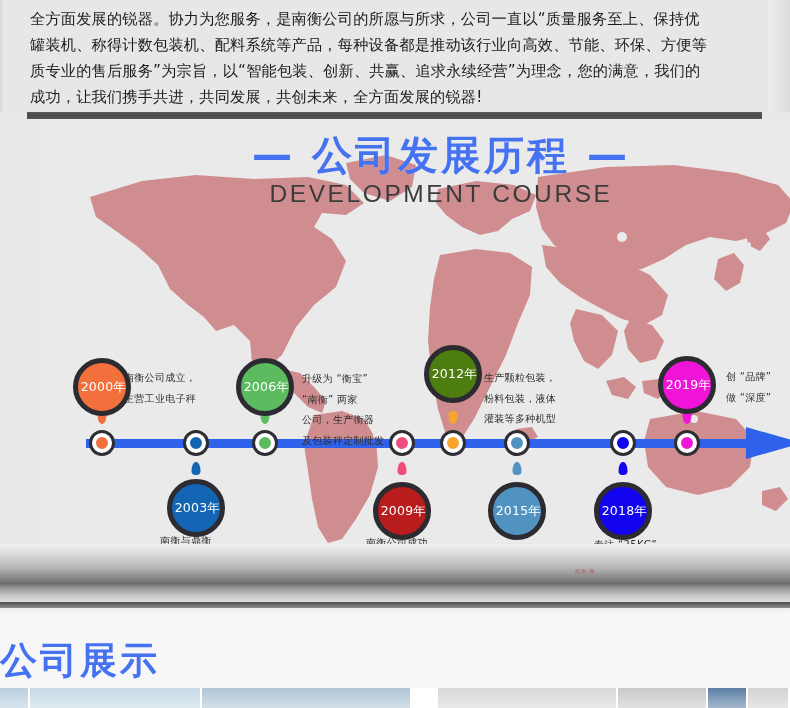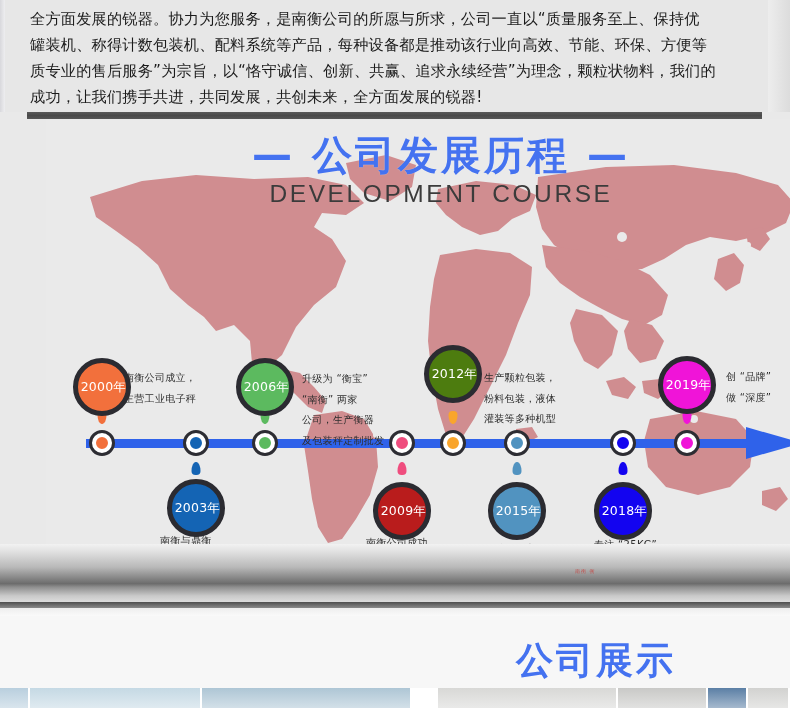--- a/index.html
+++ b/index.html
@@ -198,21 +198,21 @@
   #metal-shine {
     position: absolute;
     left: 0; top: 58px;
     width: 790px; height: 6px;
     background: linear-gradient(to bottom,#4e4e4e,#8b8b8b);
   }
   #showcase-title-wrap {
     position: absolute;
     left: 0; top: 92px;
     width: 676px;
-    text-align: right;
+    text-align: left;
   }
   #showcase-title {
     font-size: 37px;
     font-weight: bold;
     color: #4472f0;
     letter-spacing: 3px;
     font-family: "DejaVu Sans", sans-serif;
   }
   #thumb-strip {
     position: absolute;
@@ -230,21 +230,21 @@
   }
 </style>
 </head>
 <body>
 
 <div id="page">
 
   <div id="intro">
     <div class="line">全方面发展的锐器。协力为您服务，是南衡公司的所愿与所求，公司一直以“质量服务至上、保持优</div>
     <div class="line">罐装机、称得计数包装机、配料系统等产品，每种设备都是推动该行业向高效、节能、环保、方便等</div>
-    <div class="line">质专业的售后服务”为宗旨，以“恪守诚信、创新、共赢、追求永续经营”为理念，颗粒状物料，我们的</div>
+    <div class="line">质专业的售后服务”为宗旨，以“智能包装、创新、共赢、追求永续经营”为理念，您的满意，我们的</div>
     <div class="line">成功，让我们携手共进，共同发展，共创未来，全方面发展的锐器!</div>
   </div>
   <div id="intro-sidebar-l"></div>
   <div id="intro-sidebar-r"></div>
   <div id="divider-bar"></div>
 
   <div id="dev-section">
 
     <svg id="world-map" viewBox="0 0 790 425" preserveAspectRatio="none">
       <g id="map-shapes" fill="#cd8184">

